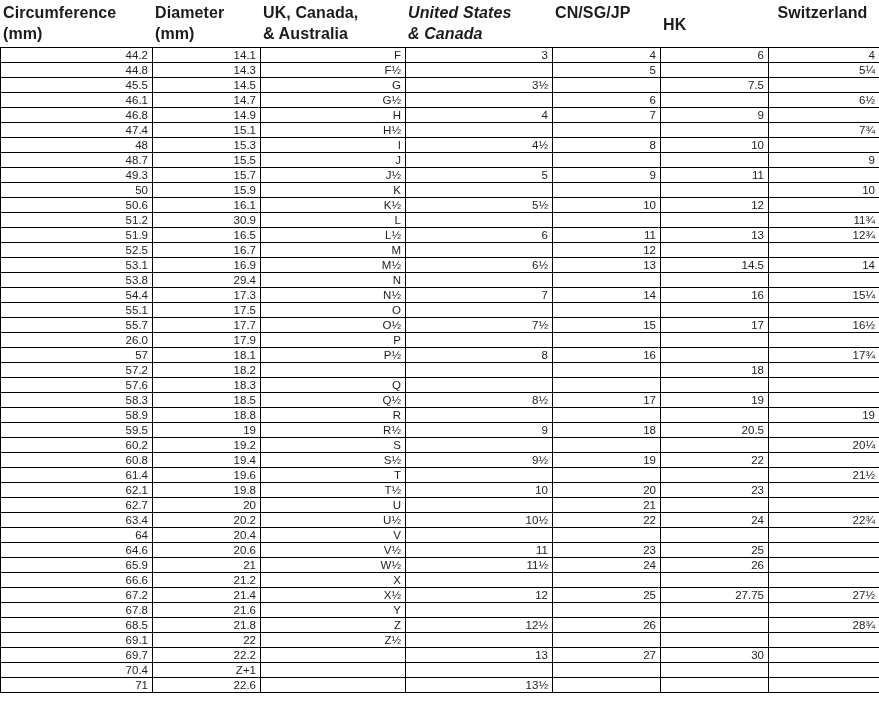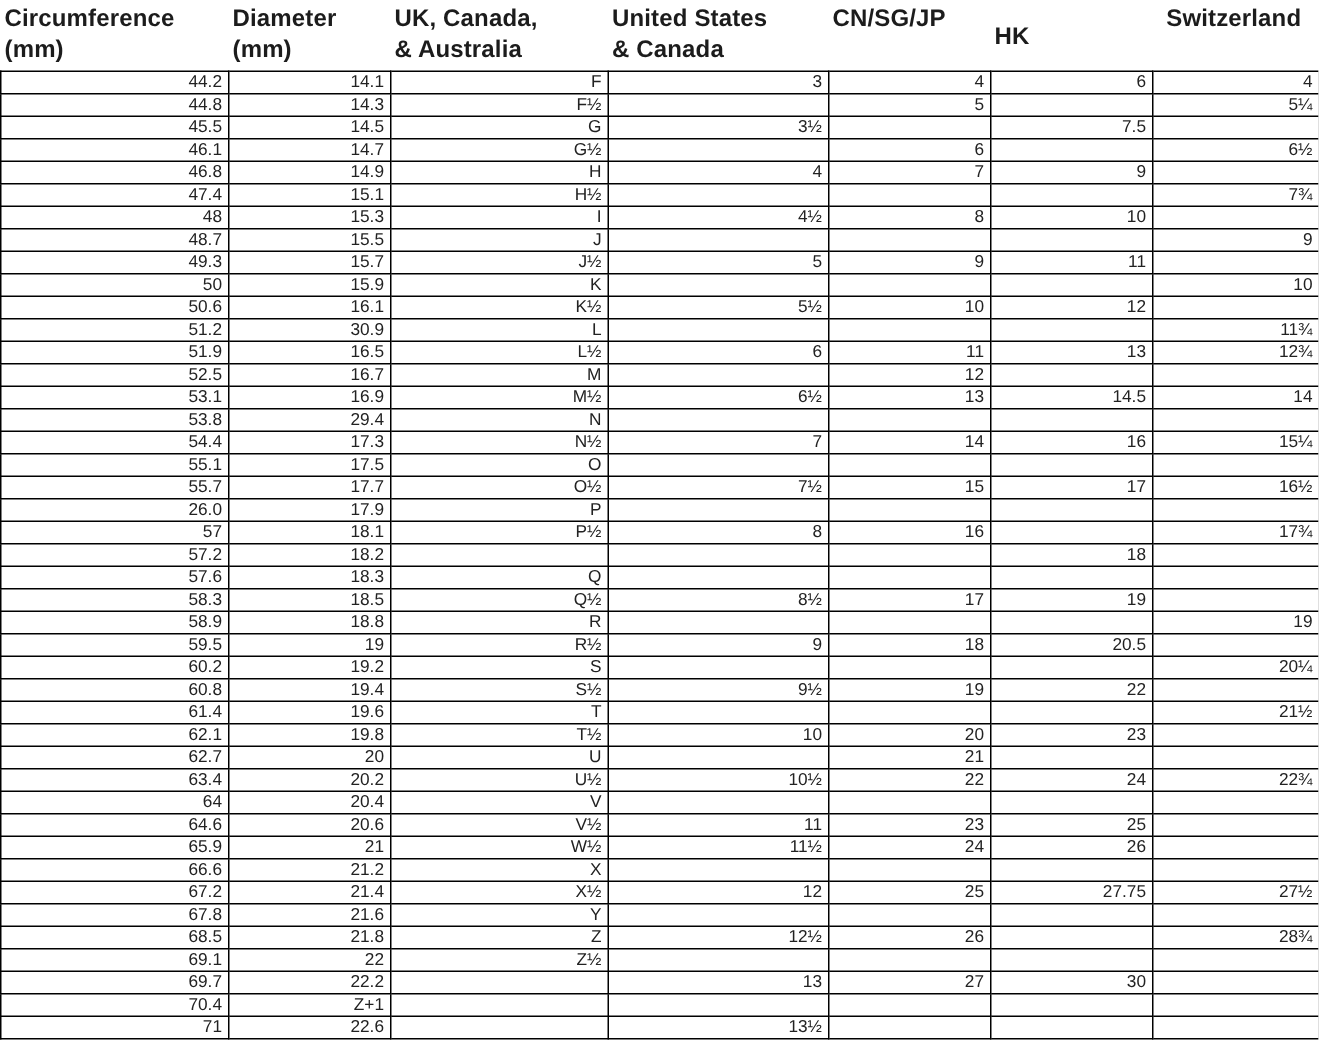--- a/index.html
+++ b/index.html
@@ -27,21 +27,21 @@
     font-weight: bold;
     font-size: 16px;
     line-height: 21px;
     letter-spacing: 0.1px;
     white-space: nowrap;
     color: #1c1c1c;
   }
   .hdr-cell .l1, .hdr-cell .l2 { display: block; }
   .hdr-cell.right { text-align: center; padding-right: 2px; padding-left: 0; }
   .w1 { width: 152px; } .w2 { width: 108px; } .w3 { width: 145px; }
-  .w4 { width: 147px; } .w5 { width: 108px; } .w6 { width: 108px; margin-top: 12px; }
+  .w4 { width: 147px; font-style: italic; } .w5 { width: 108px; } .w6 { width: 108px; margin-top: 12px; }
   .w7 { width: 111px; }
   
   table.grid {
     width: 879px;
     border-collapse: collapse;
     table-layout: fixed;
   }
   table.grid td {
     border: 1px solid #000000;
     height: 14px;

